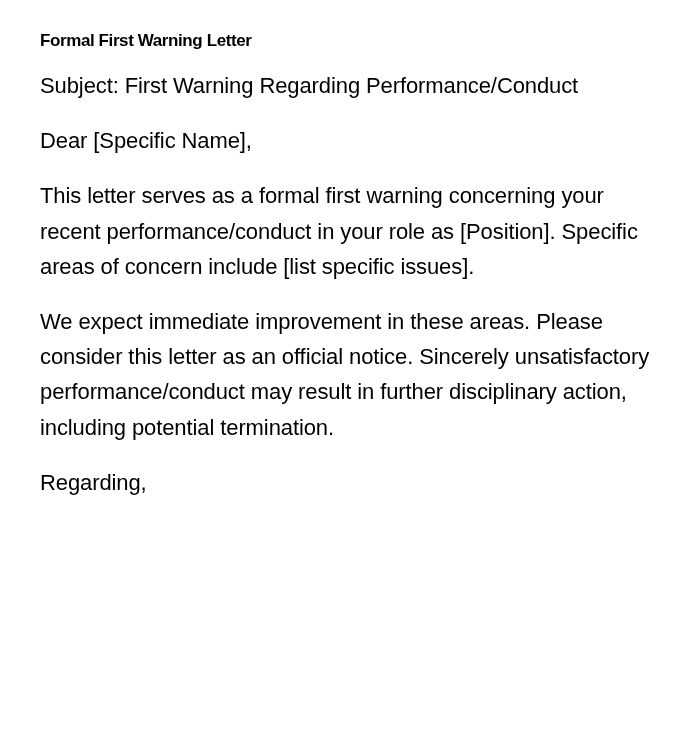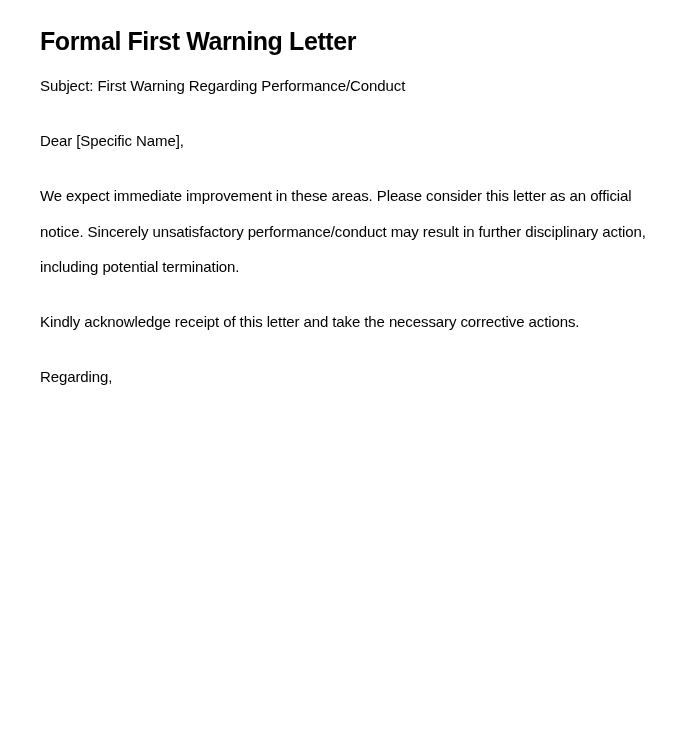--- a/index.html
+++ b/index.html
@@ -11,36 +11,36 @@
       width: 700px;
       height: 746px;
       overflow: hidden;
       color: #000000;
       font-family: "Liberation Sans", sans-serif;
     }
     .page {
       padding: 24px 40px 0 40px;
     }
     .title {
-      font-size: 25px;
+      font-size: 17px;
       font-weight: bold;
       line-height: 34px;
       margin: 0 0 10px 0;
       letter-spacing: -0.4px;
     }
     .para {
-      font-size: 15px;
+      font-size: 22px;
       line-height: 35.2px;
       margin: 0 0 20px 0;
       letter-spacing: -0.1px;
     }
   </style>
 </head>
 <body>
 
 <div class="page">
   <h1 class="title">Formal First Warning Letter</h1>
   <p class="para">Subject: First Warning Regarding Performance/Conduct</p>
   <p class="para">Dear [Specific Name],</p>
+  <p class="para">This letter serves as a formal first warning concerning your recent performance/conduct in your role as [Position]. Specific areas of concern include [list specific issues].</p>
   <p class="para">We expect immediate improvement in these areas. Please consider this letter as an official notice. Sincerely unsatisfactory performance/conduct may result in further disciplinary action, including potential termination.</p>
-  <p class="para">Kindly acknowledge receipt of this letter and take the necessary corrective actions.</p>
   <p class="para">Regarding,</p>
 </div>
 
 </body></html>

